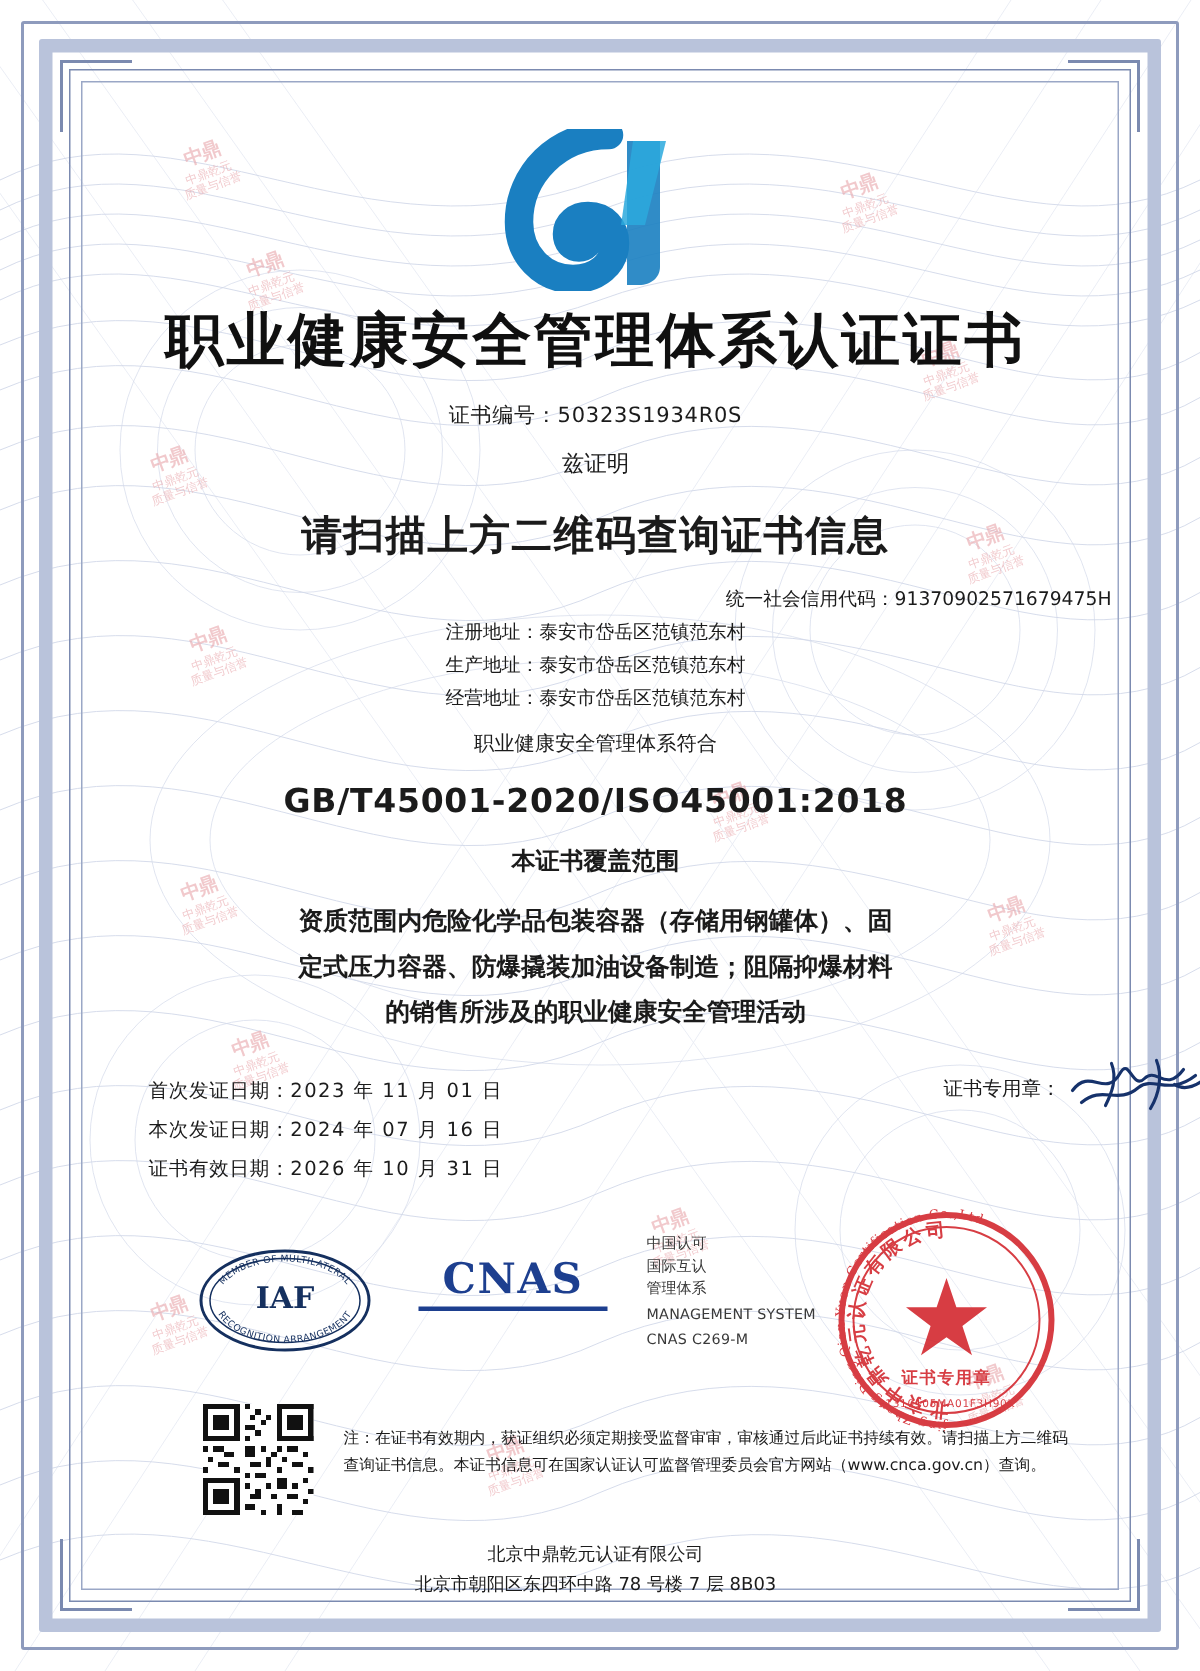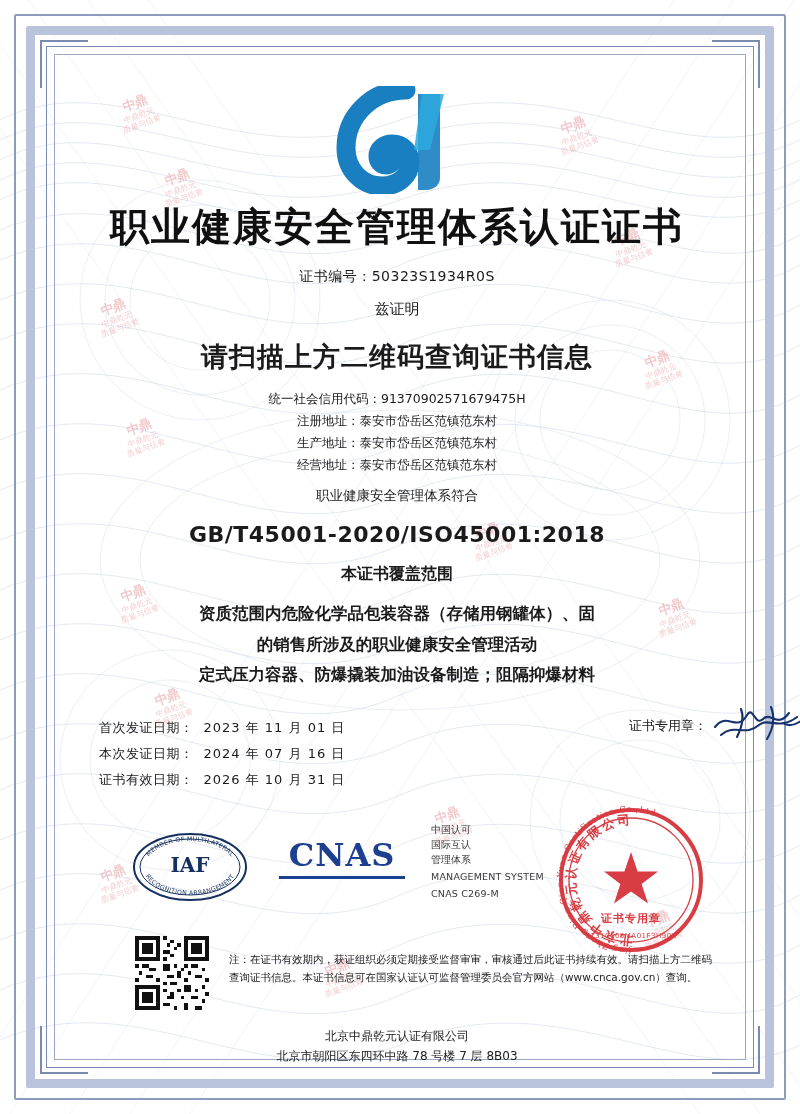--- a/index.html
+++ b/index.html
@@ -126,20 +126,21 @@
     margin-top: 20px;
     font-size: 27px;
     font-family: "DejaVu Sans", sans-serif;
     font-weight: bold;
     letter-spacing: 1px;
   }
   .credit-code {
     margin-top: 16px;
     font-size: 12.5px;
     font-family: "DejaVu Sans", sans-serif;
+    text-align: right;
   }
   .addr-line {
     margin-top: 5px;
     font-size: 12.5px;
     font-family: "DejaVu Sans", sans-serif;
   }
   .conform {
     margin-top: 13px;
     font-size: 13.5px;
     font-family: "DejaVu Sans", sans-serif;
@@ -176,21 +177,21 @@
     padding: 0 34px 0 46px;
     box-sizing: border-box;
   }
   .dates {
     text-align: left;
     font-size: 13px;
     font-family: "DejaVu Sans", sans-serif;
     line-height: 2;
   }
   .dates .dt-label { letter-spacing: .5px; }
-  .dates .dt-value { margin-left: 10px; letter-spacing: 1px; text-align: center; }
+  .dates .dt-value { margin-left: 0; letter-spacing: 1px; text-align: center; }
   .sign-block {
     position: relative;
     text-align: left;
     font-size: 13px;
     font-family: "DejaVu Sans", sans-serif;
     padding-top: 2px;
   }
   .sign-scribble {
     position: absolute;
     left: 82px;
@@ -210,21 +211,21 @@
     left: 0; top: 12px;
     width: 118px; height: 74px;
   }
   .cnas {
     position: absolute;
     left: 148px; top: 18px;
   }
   .cnas-logo {
     font-family: "DejaVu Serif", serif;
     font-weight: bold;
-    font-size: 32px;
+    font-size: 28px;
     color: #1d3f8f;
     letter-spacing: 1px;
   }
   .cnas-underline {
     width: 126px;
     height: 3px;
     background: #1d3f8f;
     margin-top: 2px;
   }
   .ms-text {
@@ -404,22 +405,22 @@
     <div class="addr-line">生产地址：泰安市岱岳区范镇范东村</div>
     <div class="addr-line">经营地址：泰安市岱岳区范镇范东村</div>
 
     <div class="conform">职业健康安全管理体系符合</div>
 
     <div class="standard">GB/T45001-2020/ISO45001:2018</div>
 
     <div class="scope-label">本证书覆盖范围</div>
     <div class="scope-text">
       <div>资质范围内危险化学品包装容器（存储用钢罐体）、固</div>
+      <div>定式压力容器、防爆撬装加油设备制造；阻隔抑爆材料</div>
       <div>的销售所涉及的职业健康安全管理活动</div>
-      <div>定式压力容器、防爆撬装加油设备制造；阻隔抑爆材料</div>
     </div>
 
     <div class="dates-row">
       <div class="dates">
         <div>
           <span class="dt-label">首次发证日期：</span><span class="dt-value">2023 年 11 月 01 日</span>
         </div>
         <div>
           <span class="dt-label">本次发证日期：</span><span class="dt-value">2024 年 07 月 16 日</span>
         </div>

